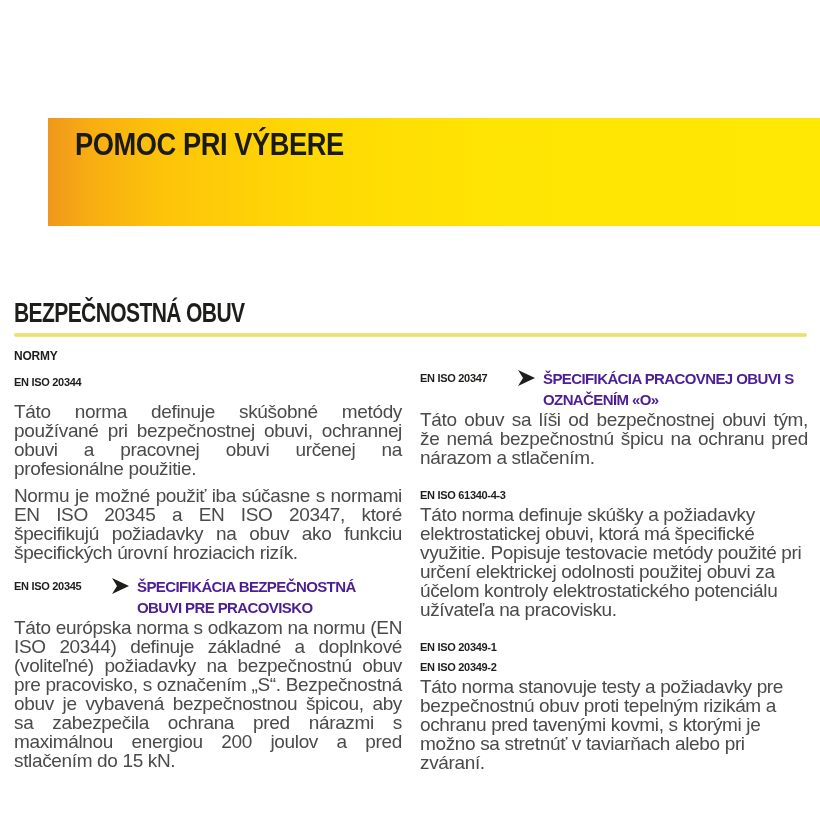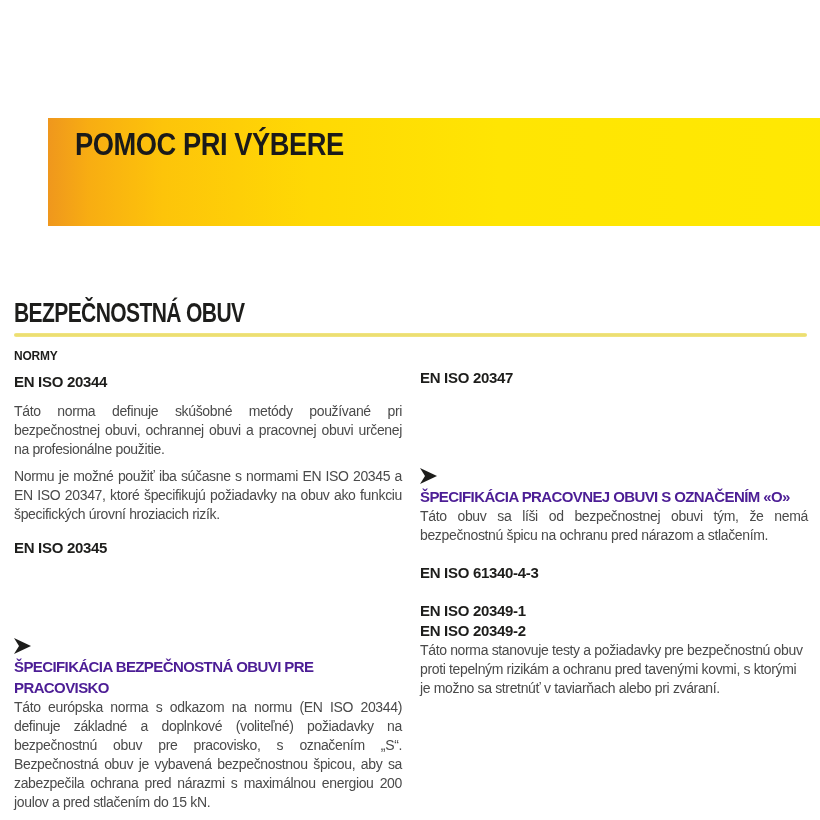--- a/index.html
+++ b/index.html
@@ -35,34 +35,34 @@
   .normy{
     position:absolute;left:14px;top:348px;
     font-size:13px;font-weight:bold;color:#1d1d1b;letter-spacing:-0.2px;
     transform:scaleX(0.92);transform-origin:left top;
   }
   
   .col{position:absolute;width:388px;}
   .col-left{left:14px;top:372px;}
   .col-right{left:420px;top:368px;}
   .norm-label{
-    font-size:15px;font-weight:bold;color:#1d1d1b;
+    font-size:11px;font-weight:bold;color:#1d1d1b;
     letter-spacing:-0.3px;line-height:20px;white-space:nowrap;
   }
   .body{
-    margin:0;font-size:14px;line-height:19px;color:#4a4a4a;
+    margin:0;font-size:19px;line-height:19px;color:#4a4a4a;
     letter-spacing:-0.35px;
   }
   .just{text-align:justify;}
   .mt4{margin-top:8px;}
   .mt6{margin-top:0;}
   .mt10{margin-top:10px;}
   .mt14{margin-top:14px;}
   .mt18{margin-top:18px;}
-  .norm-row{display:flex;align-items:flex-start;flex-direction:column;}
+  .norm-row{display:flex;align-items:flex-start;}
   .norm-row .norm-label{flex:0 0 98px;}
   .arrow{flex:0 0 18px;margin:2px 7px 0 0;display:block;}
   .arrow svg{display:block;}
   .norm-heading{
     flex:1;font-size:15px;font-weight:bold;color:#4c1d95;
     line-height:21px;letter-spacing:-0.6px;
   }
 </style>
 </head>
 <body>
@@ -100,20 +100,21 @@
       <span class="arrow">
         <svg width="18" height="16" viewBox="0 0 18 16">
           <polygon points="0,0 17,8 0,16 5,8" fill="#1d1d1b"></polygon>
         </svg>
       </span>
       <div class="norm-heading">ŠPECIFIKÁCIA PRACOVNEJ OBUVI S OZNAČENÍM «O»</div>
     </div>
     <p class="body just mt6">Táto obuv sa líši od bezpečnostnej obuvi tým, že nemá bezpečnostnú špicu na ochranu pred nárazom a stlačením.</p>
 
     <div class="norm-label mt18">EN ISO 61340-4-3</div>
+    <p class="body mt6">Táto norma definuje skúšky a požiadavky elektrostatickej obuvi, ktorá má špecifické využitie. Popisuje testovacie metódy použité pri určení elektrickej odolnosti použitej obuvi za účelom kontroly elektrostatického potenciálu užívateľa na pracovisku.</p>
 
     <div class="mt18">
       <div class="norm-label">EN ISO 20349-1</div>
       <div class="norm-label">EN ISO 20349-2</div>
     </div>
     <p class="body mt6">Táto norma stanovuje testy a požiadavky pre bezpečnostnú obuv proti tepelným rizikám a ochranu pred tavenými kovmi, s ktorými je možno sa stretnúť v taviarňach alebo pri zváraní.</p>
   </div>
 
 </div>
 

